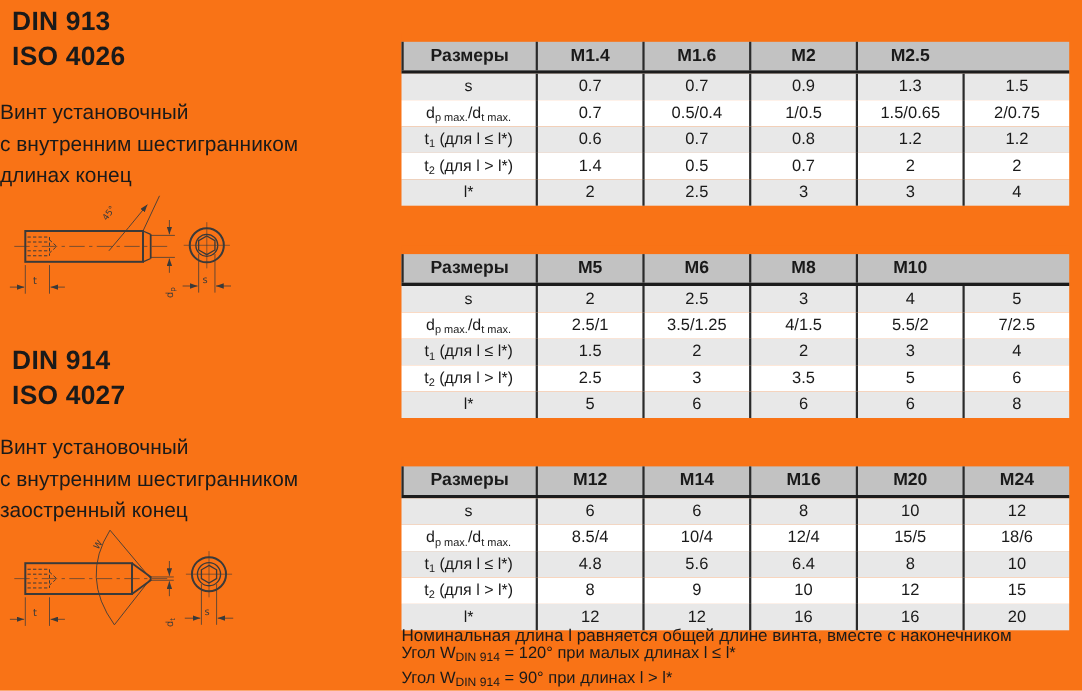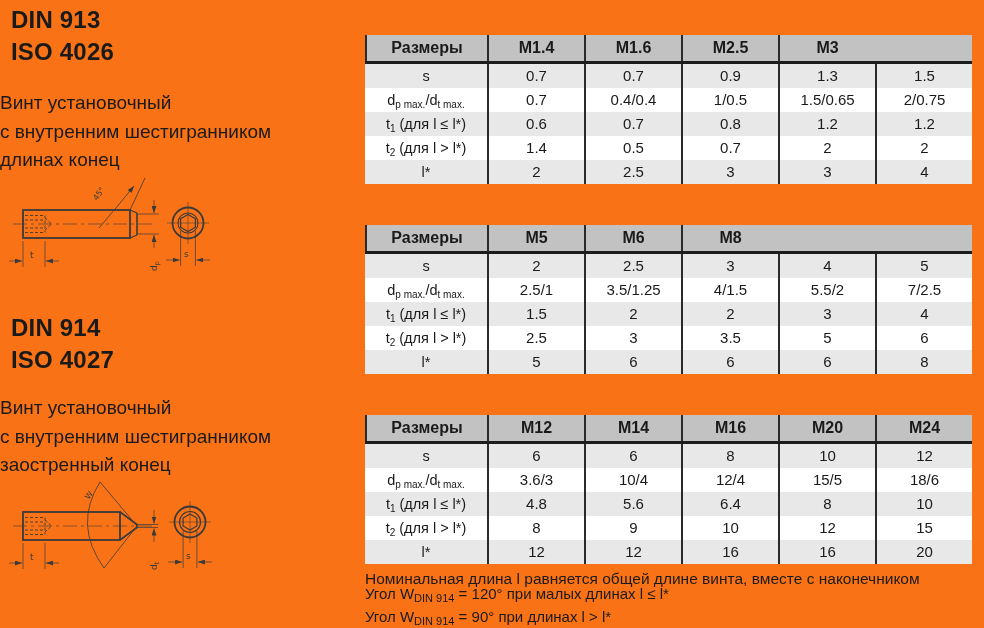--- a/index.html
+++ b/index.html
@@ -14,21 +14,21 @@
   .desc { position:absolute; left:0; font-size:19px; line-height:28.5px; }
   .d1 { top:89px; }
   .d2 { top:394px; }
   .drawing { position:absolute; }
   .drw1 { left:5px; top:165px; width:235px; height:125px; }
   .drw2 { left:5px; top:462px; width:235px; height:135px; }
   .drawing text { font-family:"DejaVu Sans", sans-serif; fill:#3a3a3a; }
 
   
   .tables { position:absolute; left:365px; top:30px; width:607px; display:flex; flex-direction:column; gap:36px; }
-  .dim-table { width:607px; border-top:5px solid #f97316; }
+  .dim-table { width:607px; border-top:8px solid #f97316; }
   .trow { display:grid; grid-template-columns:122px repeat(5, 1fr); }
   .trow > div:not(:first-child) { border-left:2px solid #2a2a2a; }
   .thead { background:#c2c2c2; border-bottom:3px solid #1c1c1c; }
   .thead > div:first-child { border-left:2px solid #2a2a2a; }
   .hcell { height:26px; line-height:26px; text-align:center; font-weight:700; font-size:16px; }
   .tcell { height:24px; line-height:24px; text-align:center; font-size:15px; }
   .shade { background:#e8e8e8; }
   .plain { background:#ffffff; }
   .tcell.label { font-size:14.5px; }
   .tcell sub, .fn sub { font-size:10px; line-height:0; position:relative; top:3px; vertical-align:baseline; }
@@ -180,35 +180,35 @@
       <text transform="translate(84,38) rotate(-55)" font-size="8">W</text>
     </g>
   </svg>
 
   <div class="tables">
       <div class="dim-table">
         <div class="trow thead">
           <div class="hcell">Размеры</div>
           <div class="hcell">M1.4</div>
           <div class="hcell">M1.6</div>
+          <div class="hcell">M2</div>
           <div class="hcell">M2.5</div>
-          <div class="hcell">M3</div>
         </div>
         <div class="trow shade">
           <div class="tcell label">s</div>
           <div class="tcell">0.7</div>
           <div class="tcell">0.7</div>
           <div class="tcell">0.9</div>
           <div class="tcell">1.3</div>
           <div class="tcell">1.5</div>
         </div>
         <div class="trow plain">
           <div class="tcell label">d<sub>p max.</sub>/d<sub>t max.</sub></div>
           <div class="tcell">0.7</div>
-          <div class="tcell">0.4/0.4</div>
+          <div class="tcell">0.5/0.4</div>
           <div class="tcell">1/0.5</div>
           <div class="tcell">1.5/0.65</div>
           <div class="tcell">2/0.75</div>
         </div>
         <div class="trow shade">
           <div class="tcell label">t<sub>1</sub> (для l ≤ l*)</div>
           <div class="tcell">0.6</div>
           <div class="tcell">0.7</div>
           <div class="tcell">0.8</div>
           <div class="tcell">1.2</div>
@@ -230,20 +230,21 @@
           <div class="tcell">3</div>
           <div class="tcell">4</div>
         </div>
       </div>
       <div class="dim-table">
         <div class="trow thead">
           <div class="hcell">Размеры</div>
           <div class="hcell">M5</div>
           <div class="hcell">M6</div>
           <div class="hcell">M8</div>
+          <div class="hcell">M10</div>
         </div>
         <div class="trow shade">
           <div class="tcell label">s</div>
           <div class="tcell">2</div>
           <div class="tcell">2.5</div>
           <div class="tcell">3</div>
           <div class="tcell">4</div>
           <div class="tcell">5</div>
         </div>
         <div class="trow plain">
@@ -291,21 +292,21 @@
         <div class="trow shade">
           <div class="tcell label">s</div>
           <div class="tcell">6</div>
           <div class="tcell">6</div>
           <div class="tcell">8</div>
           <div class="tcell">10</div>
           <div class="tcell">12</div>
         </div>
         <div class="trow plain">
           <div class="tcell label">d<sub>p max.</sub>/d<sub>t max.</sub></div>
-          <div class="tcell">3.6/3</div>
+          <div class="tcell">8.5/4</div>
           <div class="tcell">10/4</div>
           <div class="tcell">12/4</div>
           <div class="tcell">15/5</div>
           <div class="tcell">18/6</div>
         </div>
         <div class="trow shade">
           <div class="tcell label">t<sub>1</sub> (для l ≤ l*)</div>
           <div class="tcell">4.8</div>
           <div class="tcell">5.6</div>
           <div class="tcell">6.4</div>

